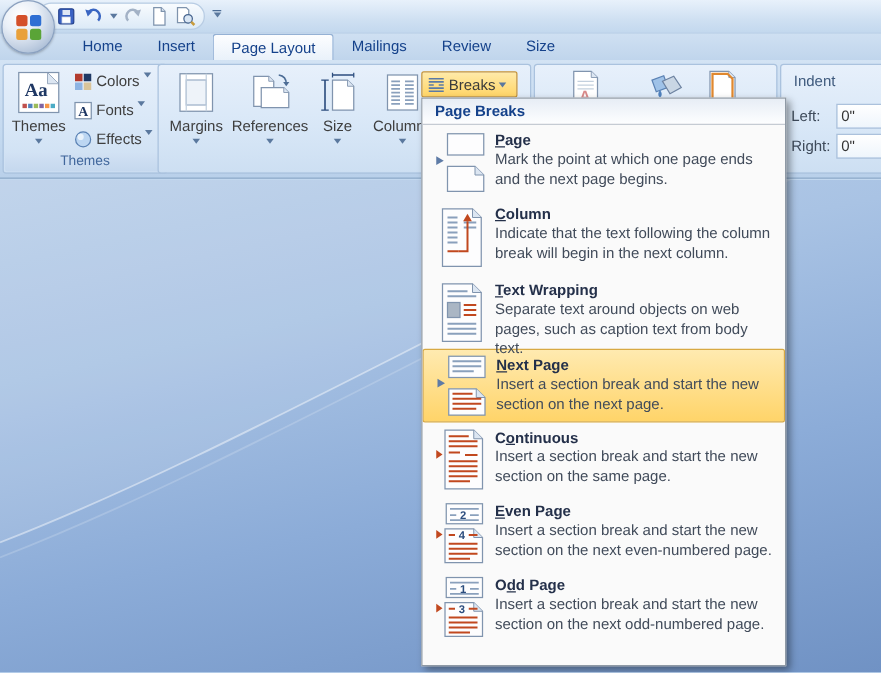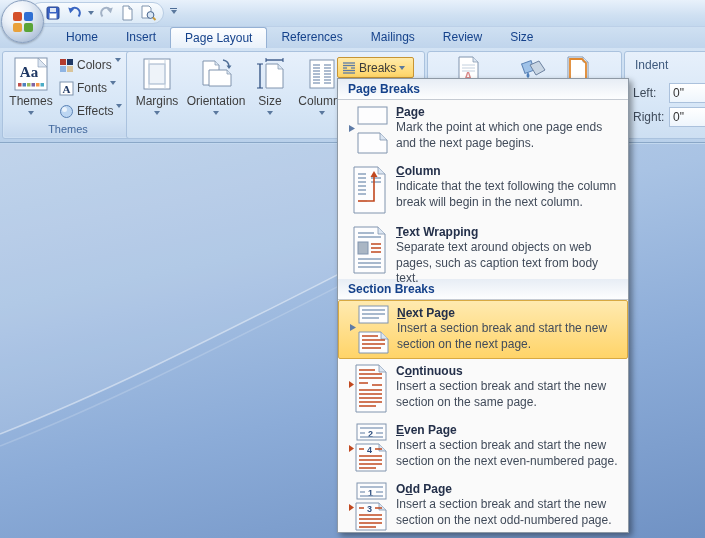--- a/index.html
+++ b/index.html
@@ -132,21 +132,20 @@
       <div class="lg-bl"></div>
       <div class="lg-br"></div>
   </div>
 </div>
 
 <div class="tabrow">
   <div class="tabs">
     <div class="tab">Home</div>
     <div class="tab">Insert</div>
     <div class="tab active">Page Layout</div>
-    <div class="tab">References</div>
     <div class="tab">Mailings</div>
     <div class="tab">Review</div>
     <div class="tab">Size</div>
   </div>
 </div>
 
 <div class="ribbon">
 
   <div class="grp" style="left:2px;width:132px;padding-left:44px;">
     <div class="big-btn" style="left:3px;width:50px;">
@@ -214,21 +213,21 @@
       <div class="ic">
         <svg width="34" height="32" viewBox="0 0 34 32">
           <path d="M4,3 H16 L20,7 V27 H4 Z" fill="#ffffff" stroke="#8094ae"></path>
           <path d="M16,3 V7 H20" fill="#dce6f2" stroke="#8094ae" stroke-width="0.7"></path>
           <path d="M10,12 H28 L32,16 V28 H10 Z" fill="#ffffff" stroke="#8094ae"></path>
           <path d="M28,12 V16 H32" fill="#dce6f2" stroke="#8094ae" stroke-width="0.7"></path>
           <path d="M24,2 q6,1 6,7" fill="none" stroke="#4d6d96" stroke-width="1.4"></path>
           <polygon points="30,11 27.5,7.5 32.5,7.5" fill="#4d6d96"></polygon>
         </svg>
       </div>
-      <div class="lbl">Orientation</div>
+      <div class="lbl">References</div>
       <div class="mini-arr"></div>
     </div>
     <div class="big-btn" style="left:122px;width:42px;">
       <div class="ic">
         <svg width="30" height="32" viewBox="0 0 30 32">
           <line x1="5" y1="6" x2="5" y2="30" stroke="#2c4d7e" stroke-width="1.3"></line>
           <line x1="2" y1="6" x2="8" y2="6" stroke="#2c4d7e"></line>
             <line x1="2" y1="30" x2="8" y2="30" stroke="#2c4d7e"></line>
           <path d="M11,6 H23 L28,11 V30 H11 Z" fill="#ffffff" stroke="#8094ae"></path>
           <path d="M23,6 V11 H28" fill="#dce6f2" stroke="#8094ae" stroke-width="0.7"></path>
@@ -399,21 +398,20 @@
           <line x1="10" y1="42" x2="33" y2="42"></line>
         </g>
       </svg>
     </div>
     <div class="mi-text">
       <div class="mi-title"><span></span><span class="accel">T</span><span>ext Wrapping</span></div>
       <div class="mi-desc">Separate text around objects on web pages, such as caption text from body text.</div>
     </div>
   </div>
 
-  <div class="menu-hdr">Section Breaks</div>
 
   <div class="mi hl">
     <div class="mi-icon">
       <svg width="42" height="50" viewBox="0 0 42 50">
         <polygon points="1,19 7,22.5 1,26" fill="#5e7ba6"></polygon>
         <rect x="10" y="1" width="29" height="17" fill="#fdfdfe" stroke="#8094ae"></rect>
         <g stroke="#8aa0bc" stroke-width="1.5">
           <line x1="13" y1="5" x2="36" y2="5"></line>
             <line x1="13" y1="9" x2="36" y2="9"></line>
           <line x1="13" y1="13" x2="30" y2="13"></line>

